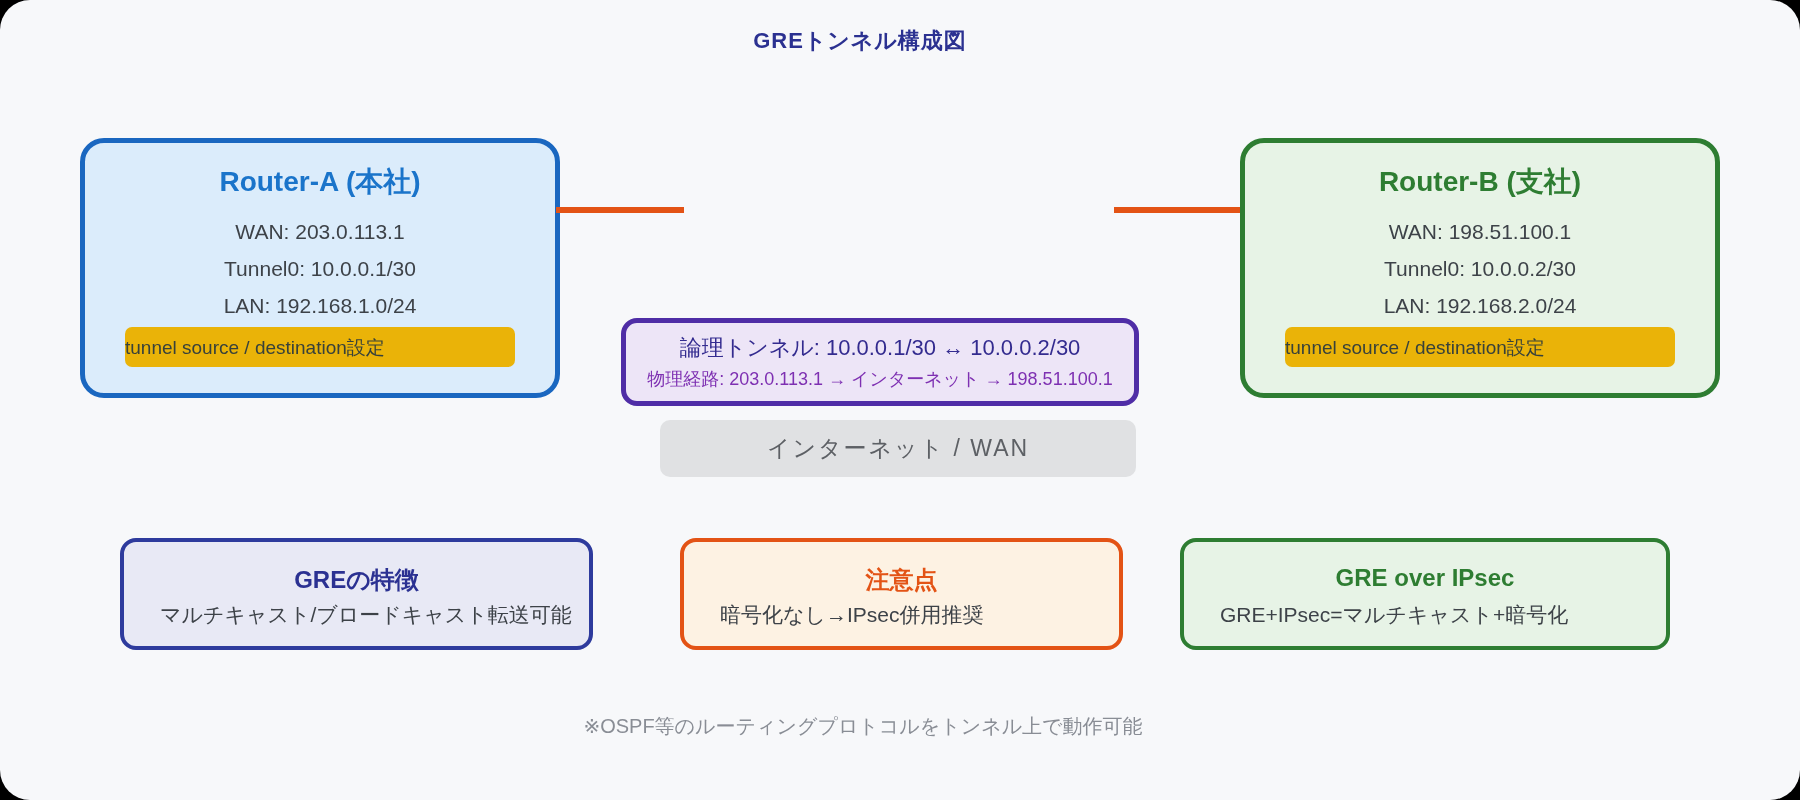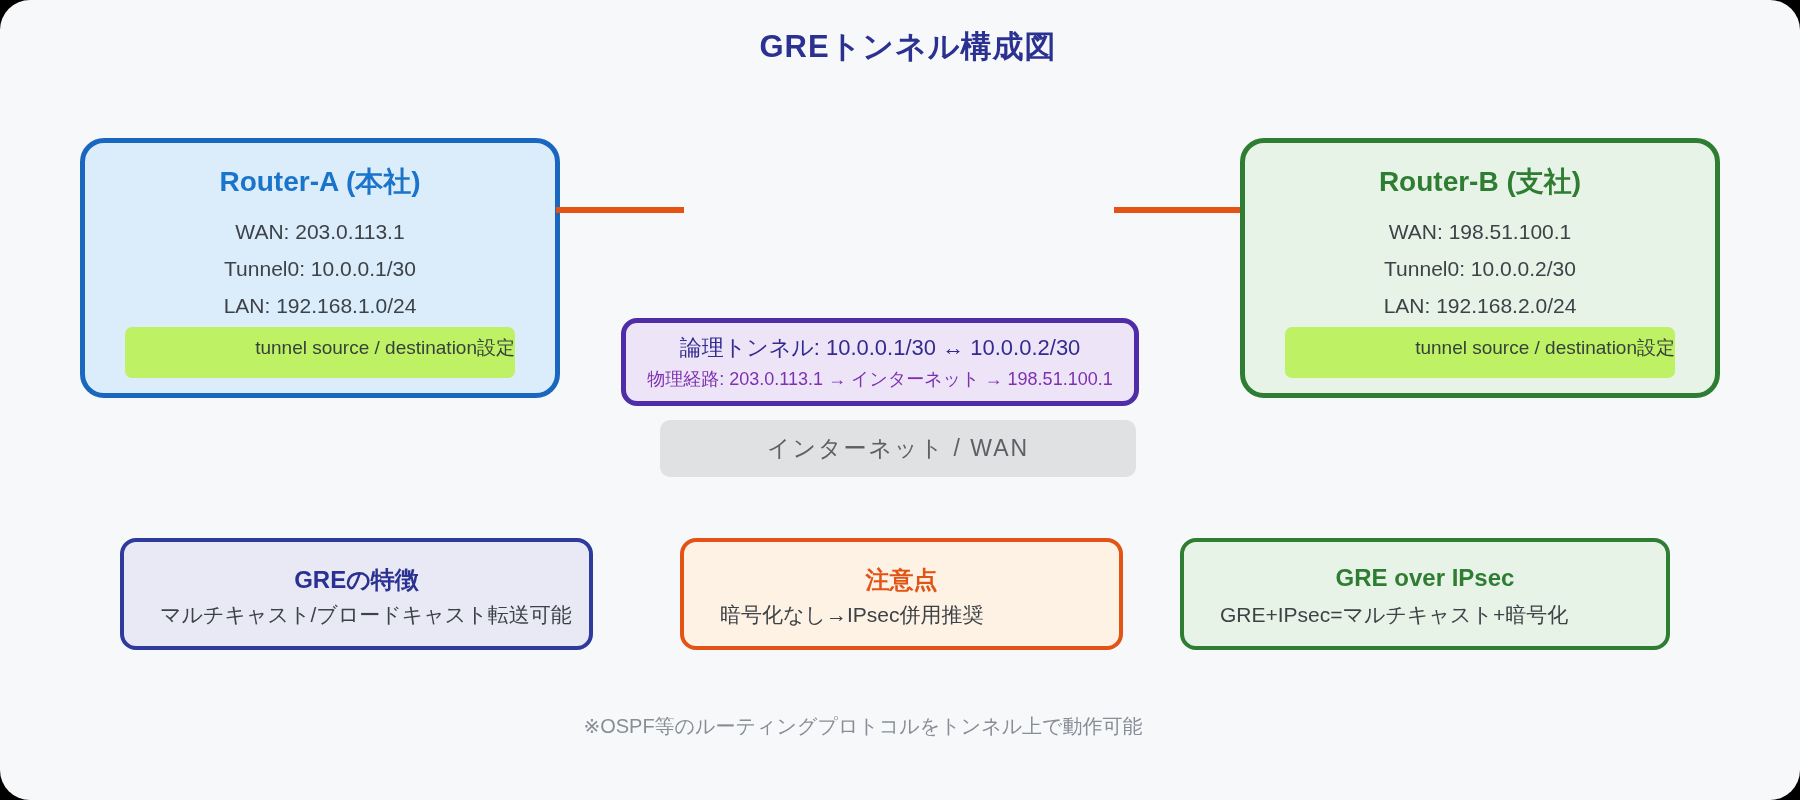--- a/index.html
+++ b/index.html
@@ -11,24 +11,23 @@
     background: #f7f8fa;
     border-radius: 30px;
     overflow: hidden;
   }
 
   .title {
     position: absolute;
     left: 0; top: 26px; width: 1720px;
     margin: 0;
     text-align: center;
-    font-size: 31px; font-weight: bold;
+    font-size: 22px; font-weight: bold;
     color: #2b3191;
     letter-spacing: 1px;
-    padding-left: 48px;
   }
 
   
   .node { position: absolute; box-sizing: border-box; }
 
   .router-box {
     top: 138px; width: 480px; height: 260px;
     border-radius: 24px;
   }
   .router-a { left: 80px;  background: #dbecfb; border: 5px solid #1a67c0; }
@@ -41,23 +40,23 @@
   .router-a .router-title { color: #1a74ca; }
   .router-b .router-title { color: #2e7d32; }
 
   .router-lines { position: absolute; left: 0; top: 70px; width: 100%; }
   .router-line {
     text-align: center; font-size: 21px; color: #3d4248;
     line-height: 37px;
   }
 
   .pill {
-    position: absolute; left: 40px; right: 40px; top: 184px; height: 51px;
-    background: #bef264; border-radius: 7px;
-    text-align: right; line-height: 41px;
+    position: absolute; left: 40px; right: 40px; top: 184px; height: 40px;
+    background: #eab308; border-radius: 7px;
+    text-align: left; line-height: 41px;
     font-size: 19px; color: #37413b;
   }
 
   
   .gre-box {
     left: 680px; top: 158px; width: 438px; height: 100px;
     background: #fdf2e3; border: 5px solid #e35315; border-radius: 20px;
     display: flex; flex-direction: column; align-items: center;
     justify-content: center; gap: 7px;
   }

